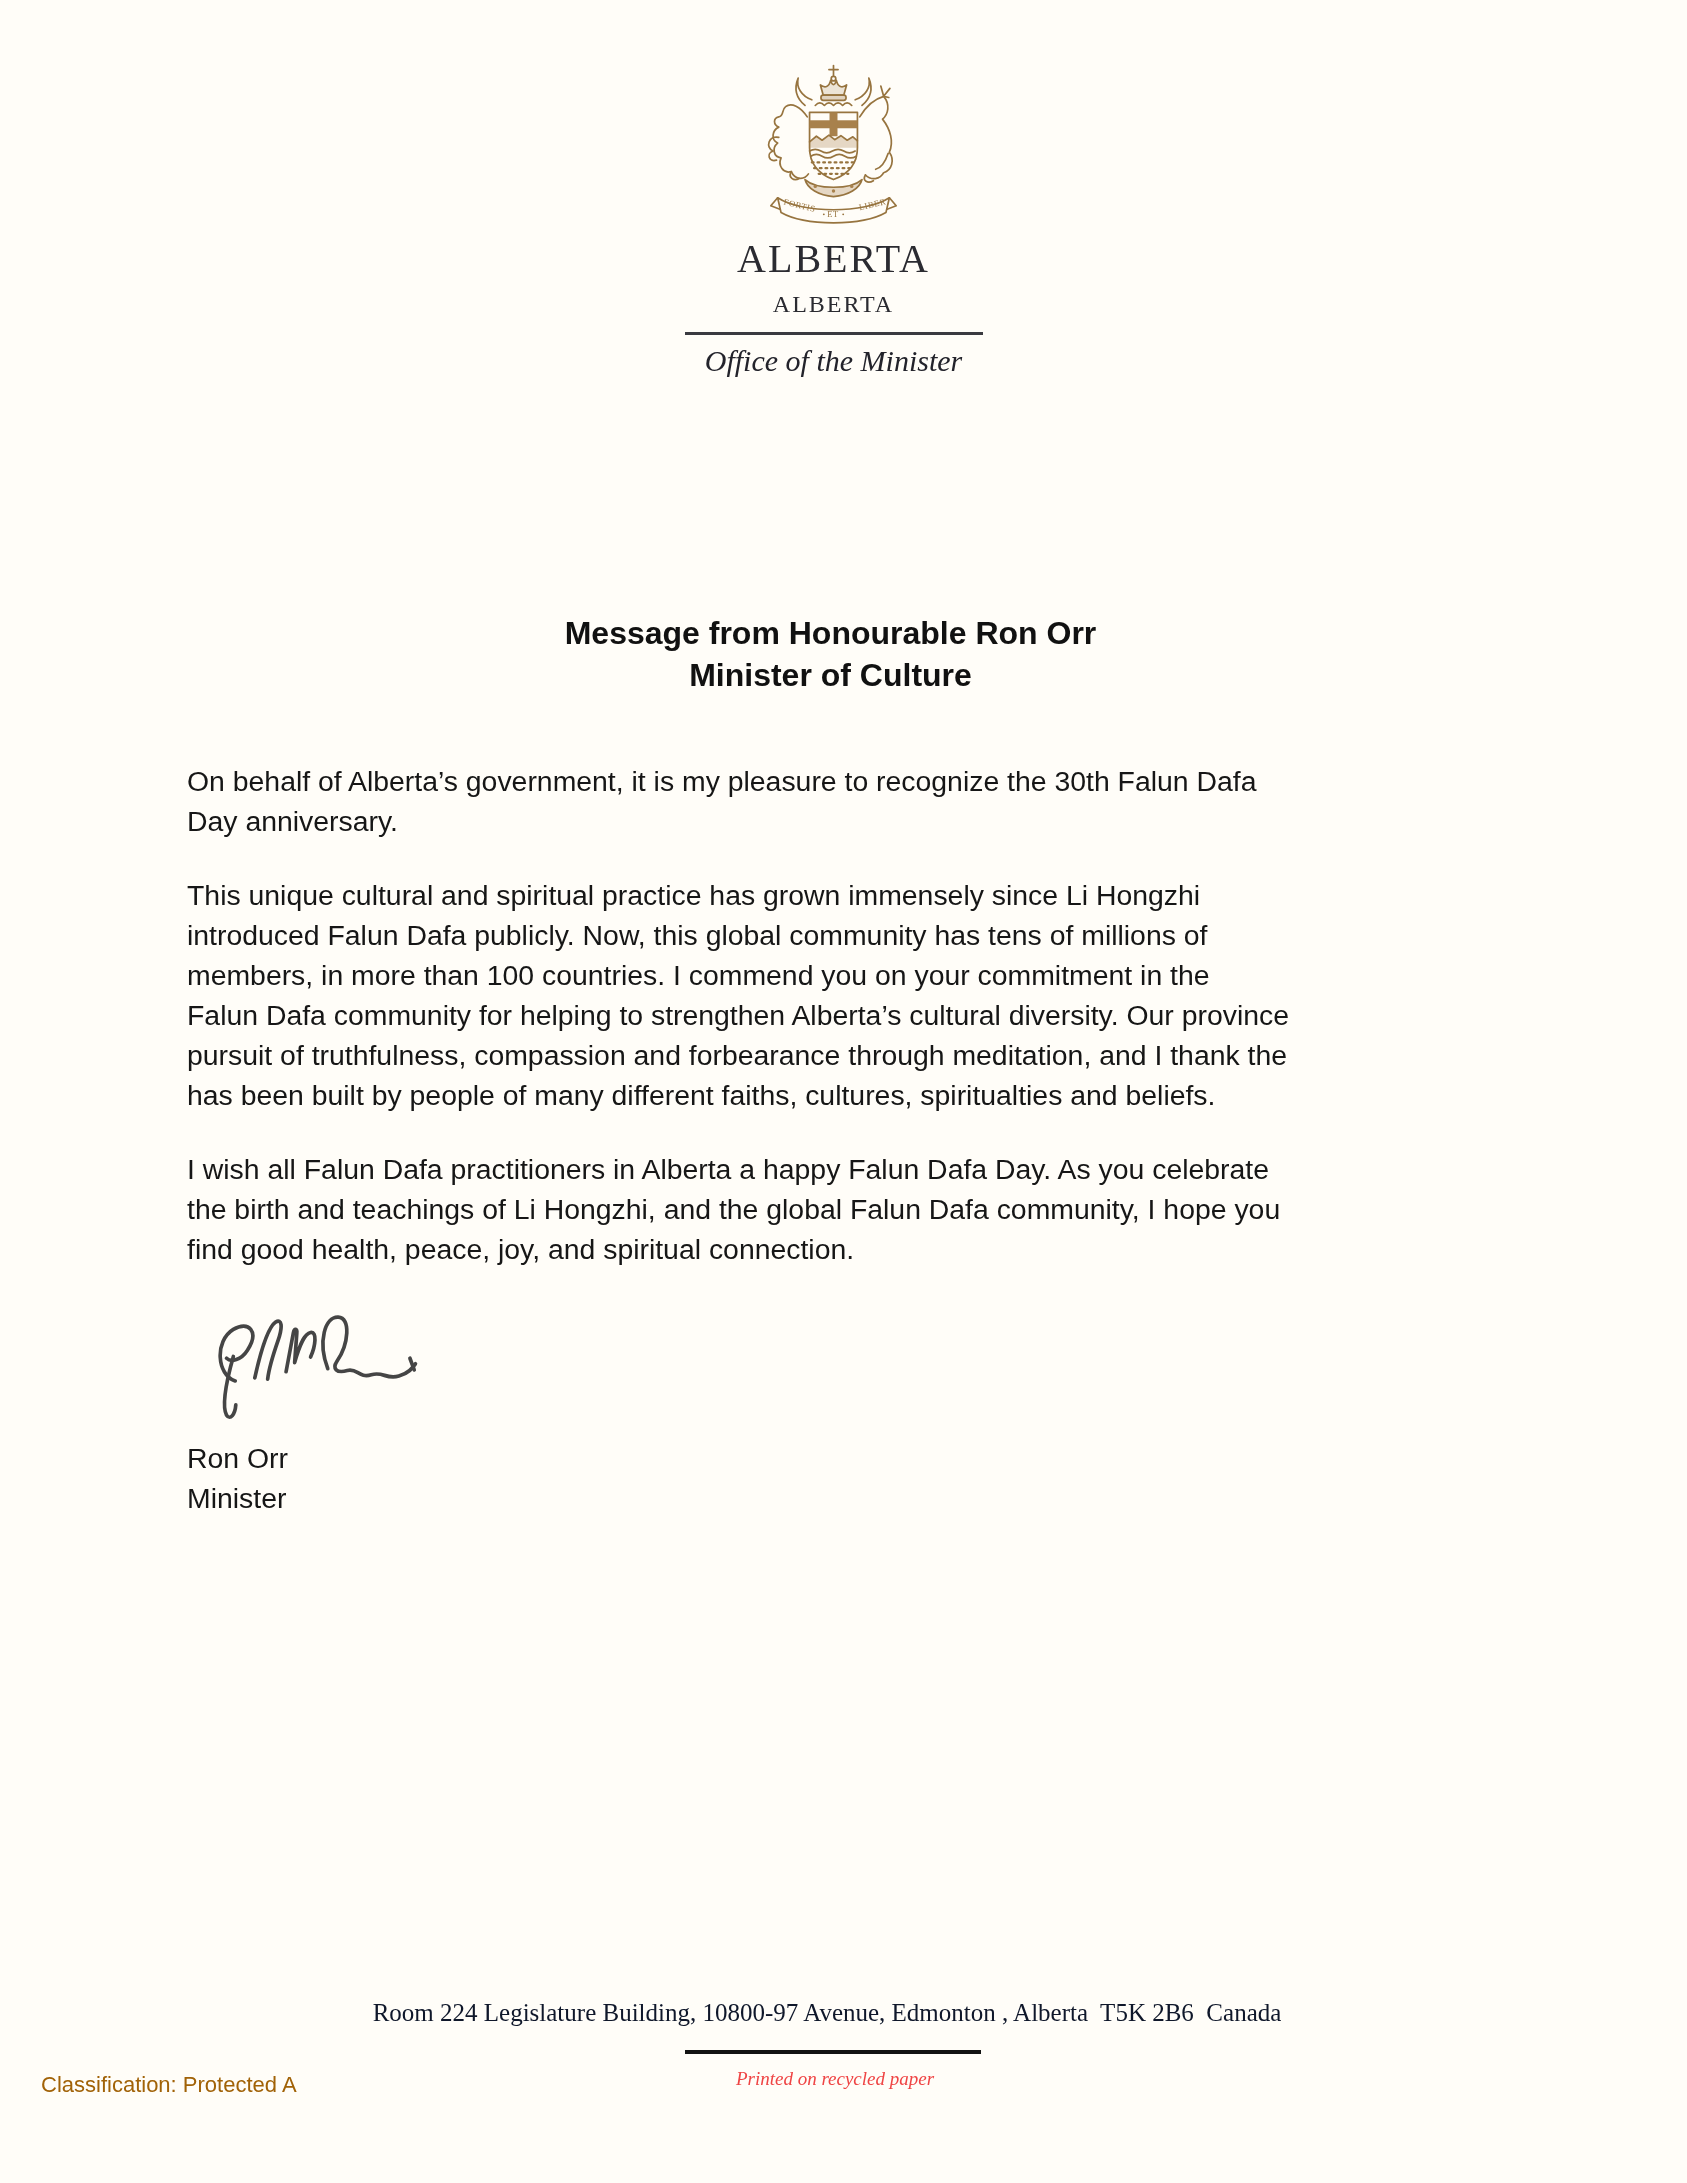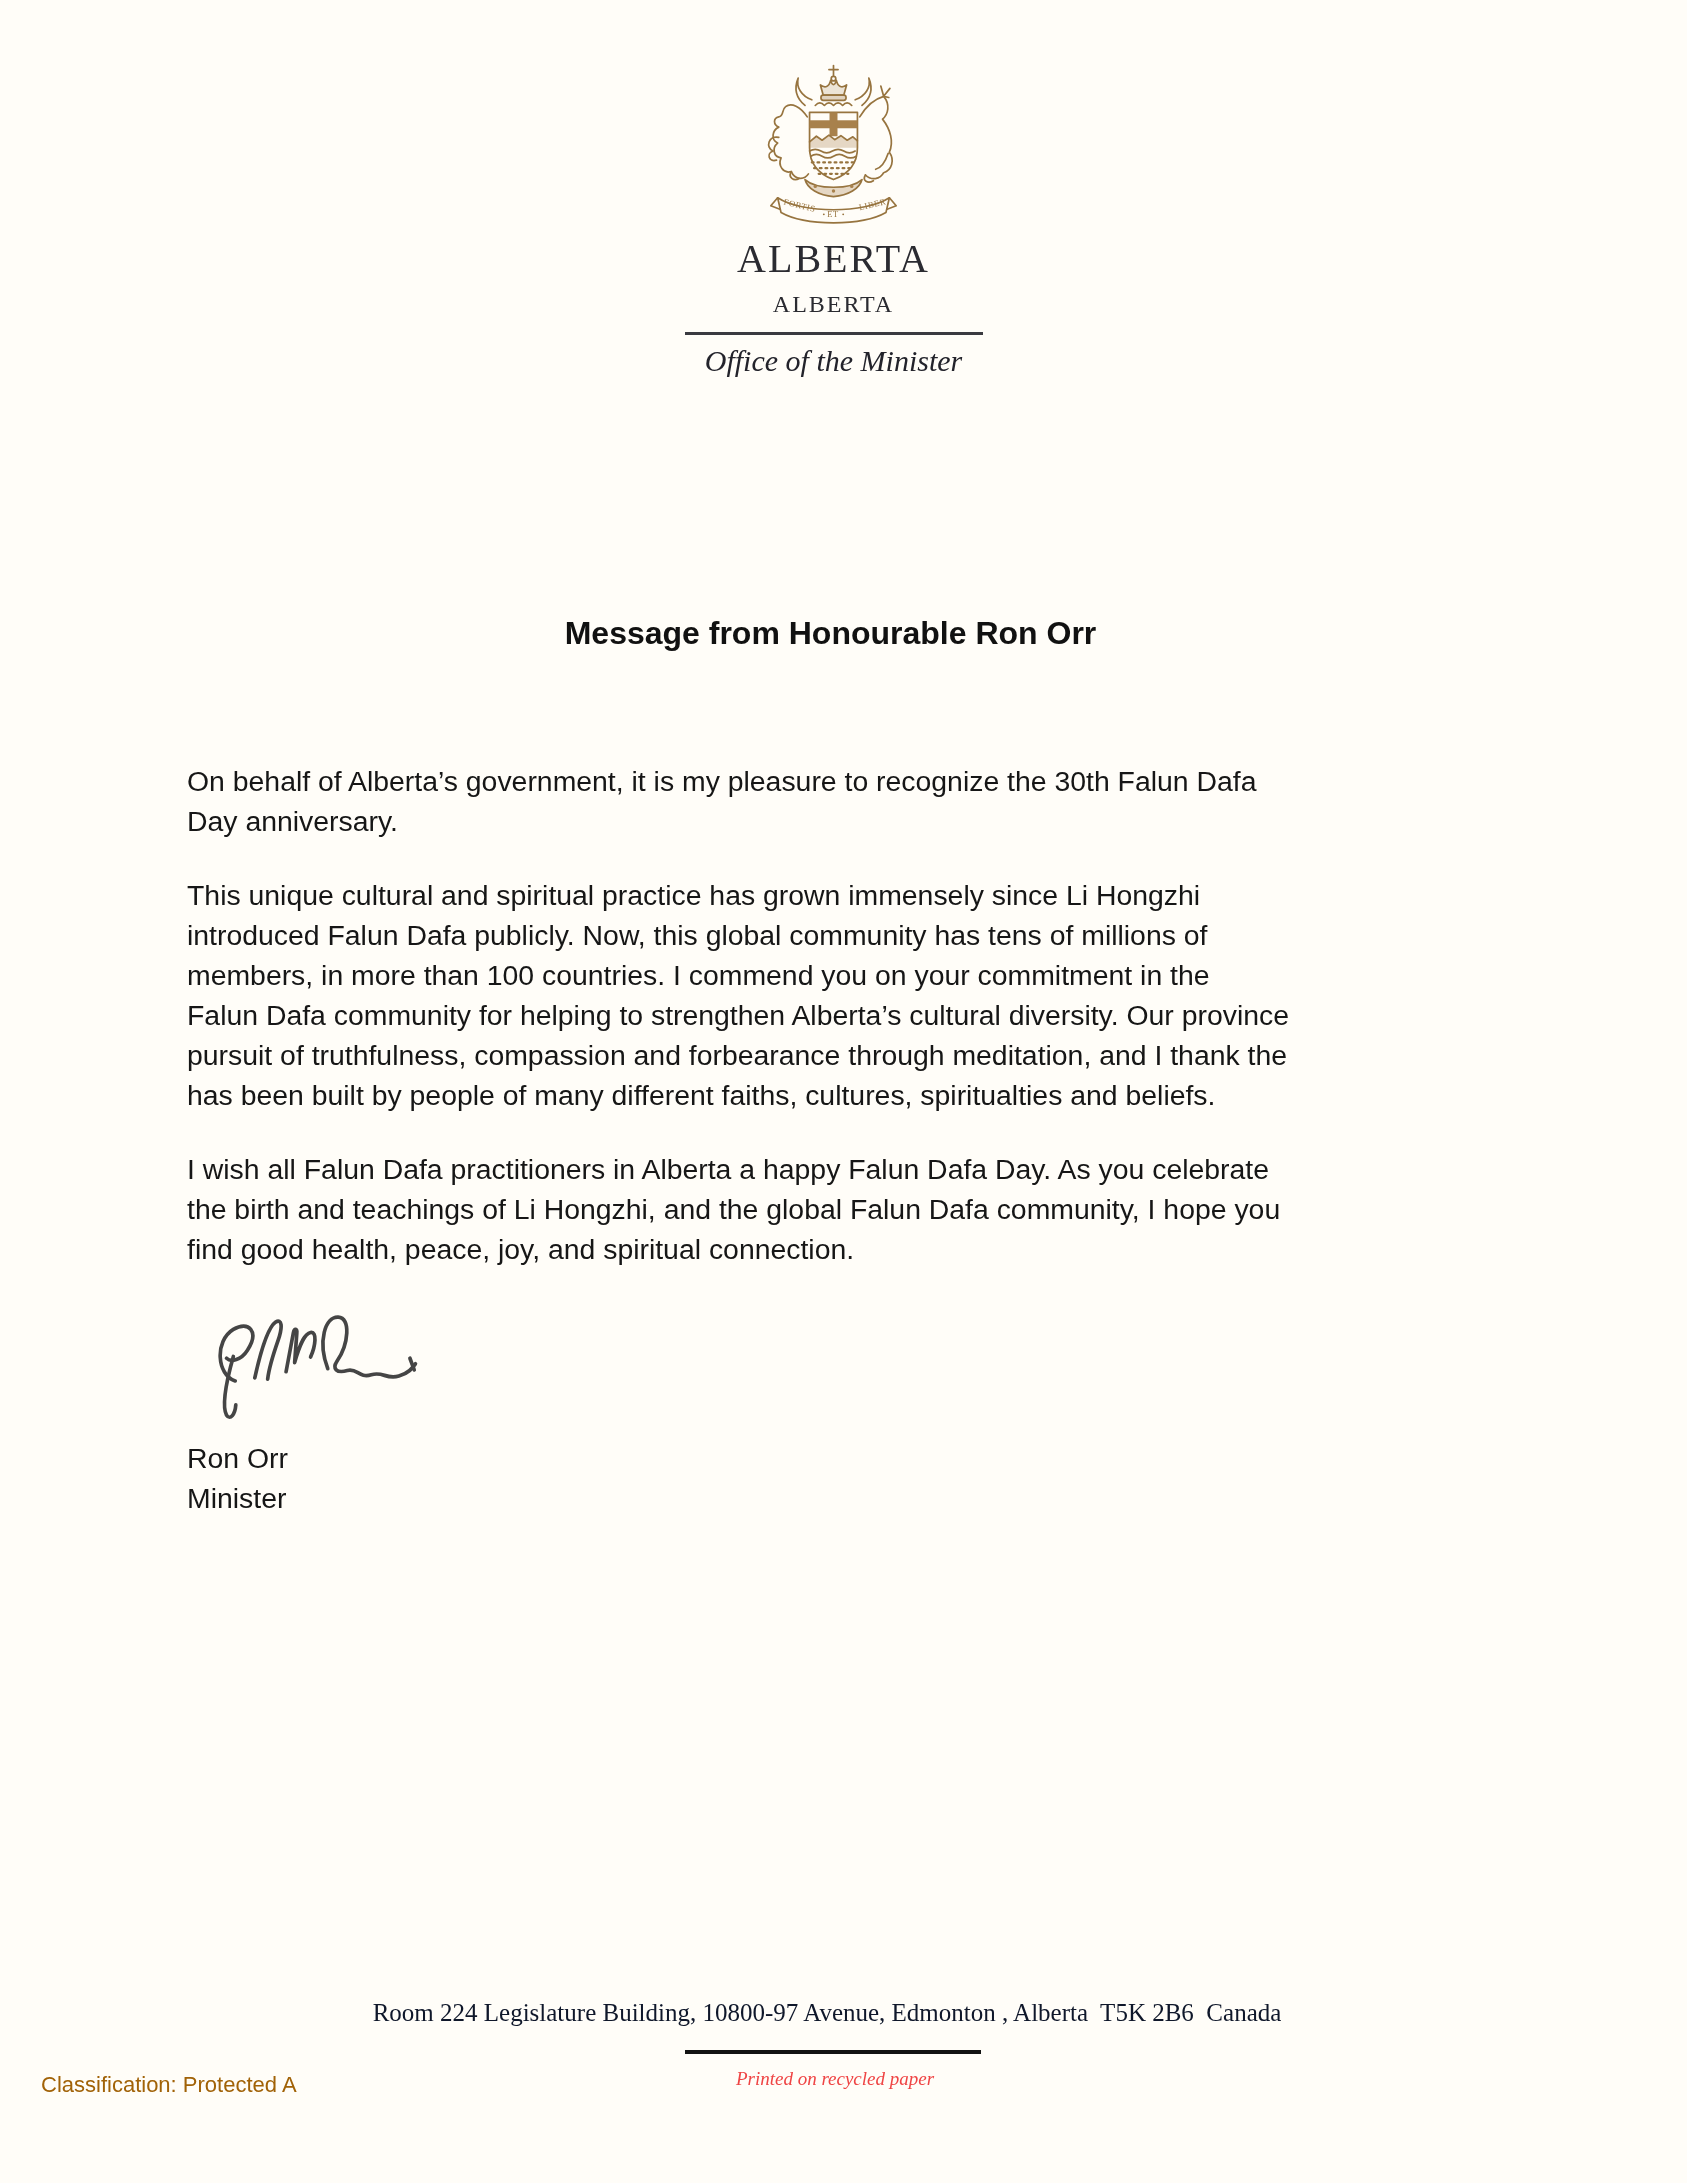--- a/index.html
+++ b/index.html
@@ -183,20 +183,21 @@
       <text x="196" y="262" transform="rotate(-13 196 262)">LIBER</text>
     </svg>
     <div class="org-name">ALBERTA</div>
     <div class="dept-name">ALBERTA</div>
     <div class="letterhead-rule"></div>
     <div class="office-line">Office of the Minister</div>
   </header>
 
   <section class="title-block">
     <div>Message from Honourable Ron Orr</div>
+    <div>Minister of Culture</div>
   </section>
 
   <section class="body-block">
     <p class="para">
       <span class="line" style="display:block">On behalf of Alberta’s government, it is my pleasure to recognize the 30th Falun Dafa</span>
       <span class="line" style="display:block">Day anniversary.</span>
     </p>
     <p class="para">
       <span class="line" style="display:block">This unique cultural and spiritual practice has grown immensely since Li Hongzhi</span>
       <span class="line" style="display:block">introduced Falun Dafa publicly. Now, this global community has tens of millions of</span>

